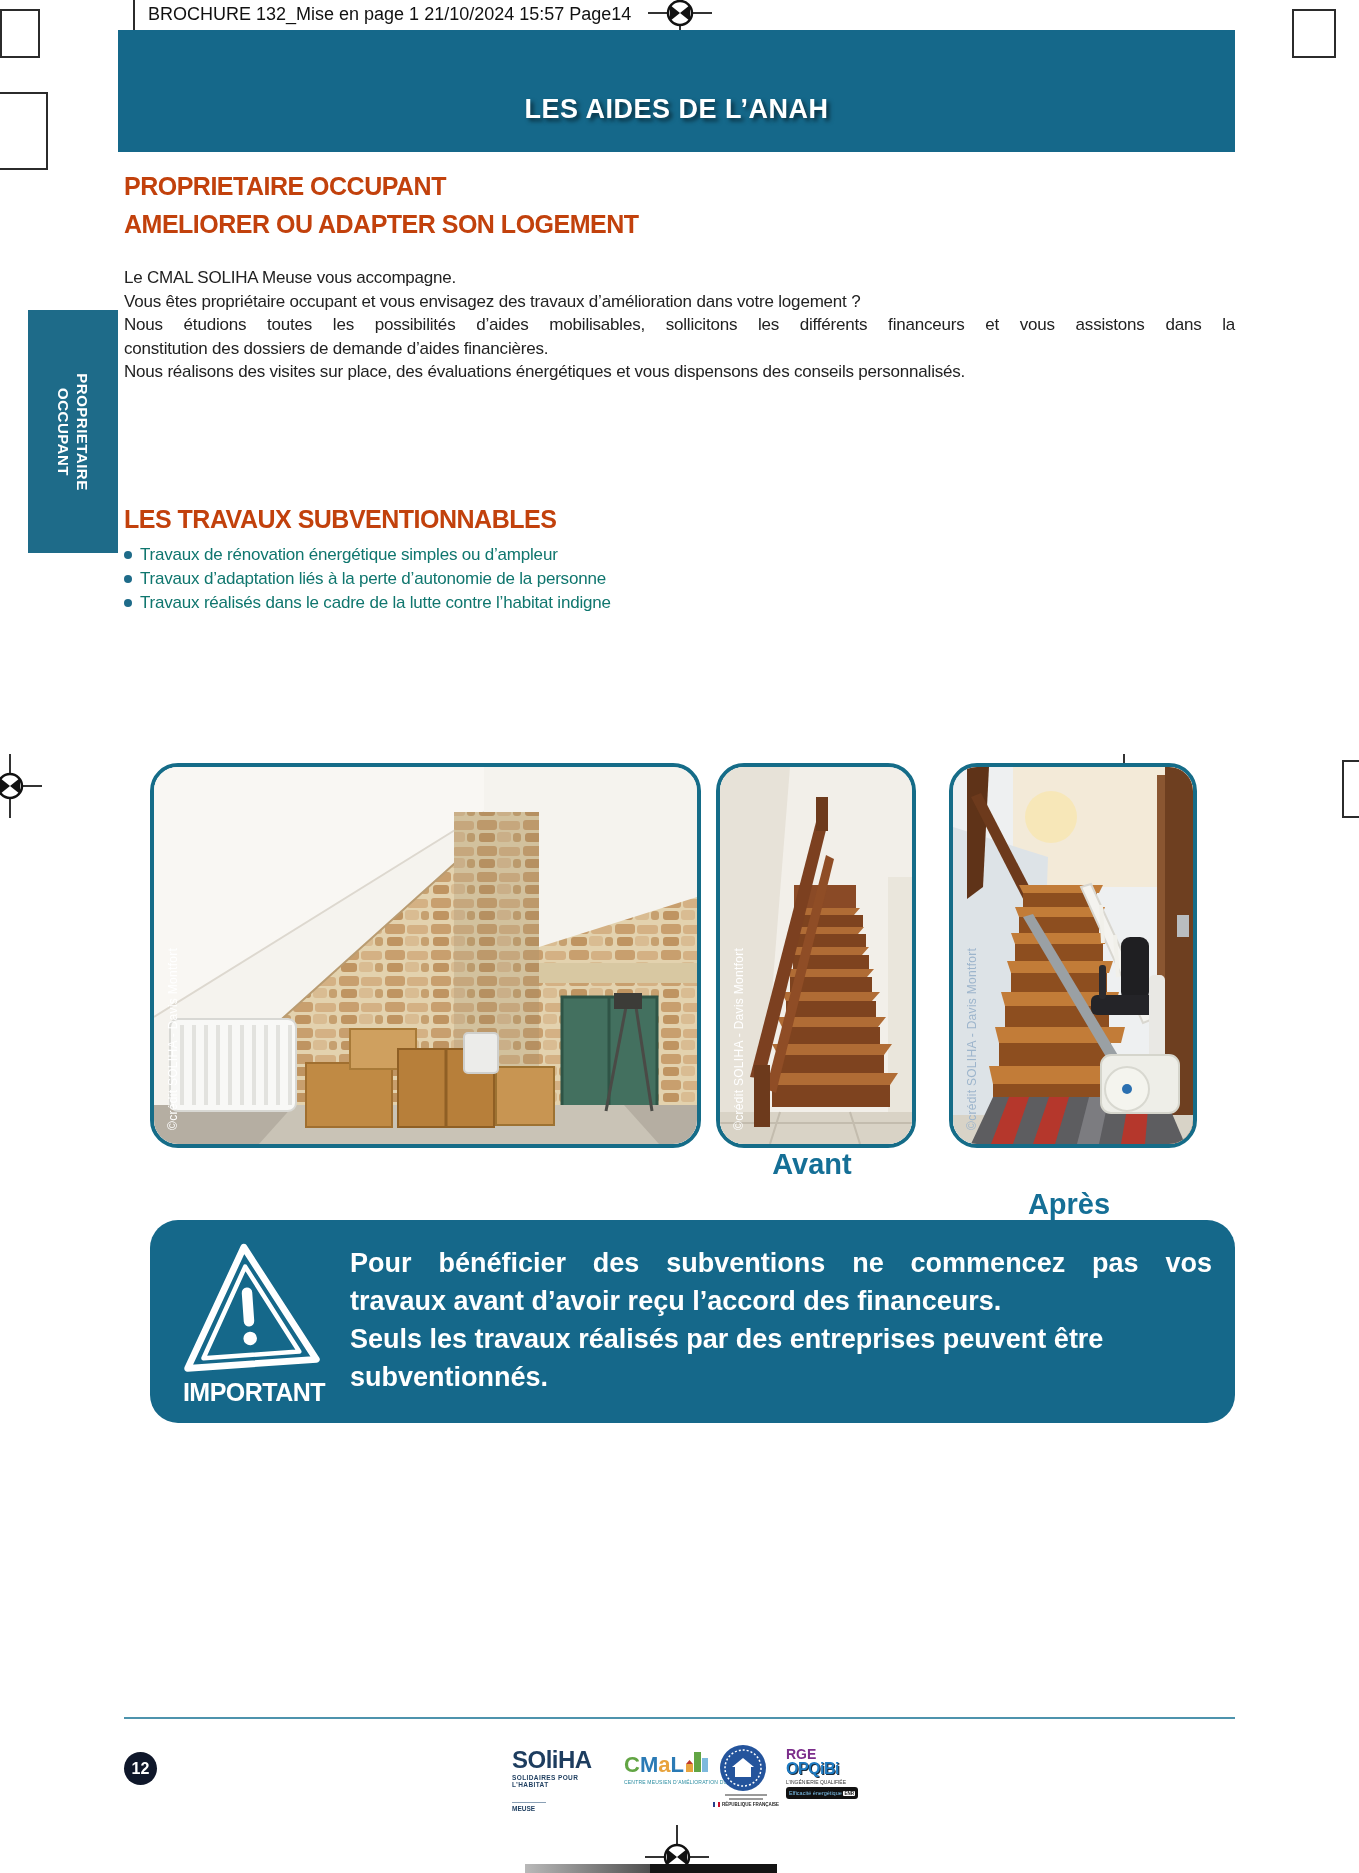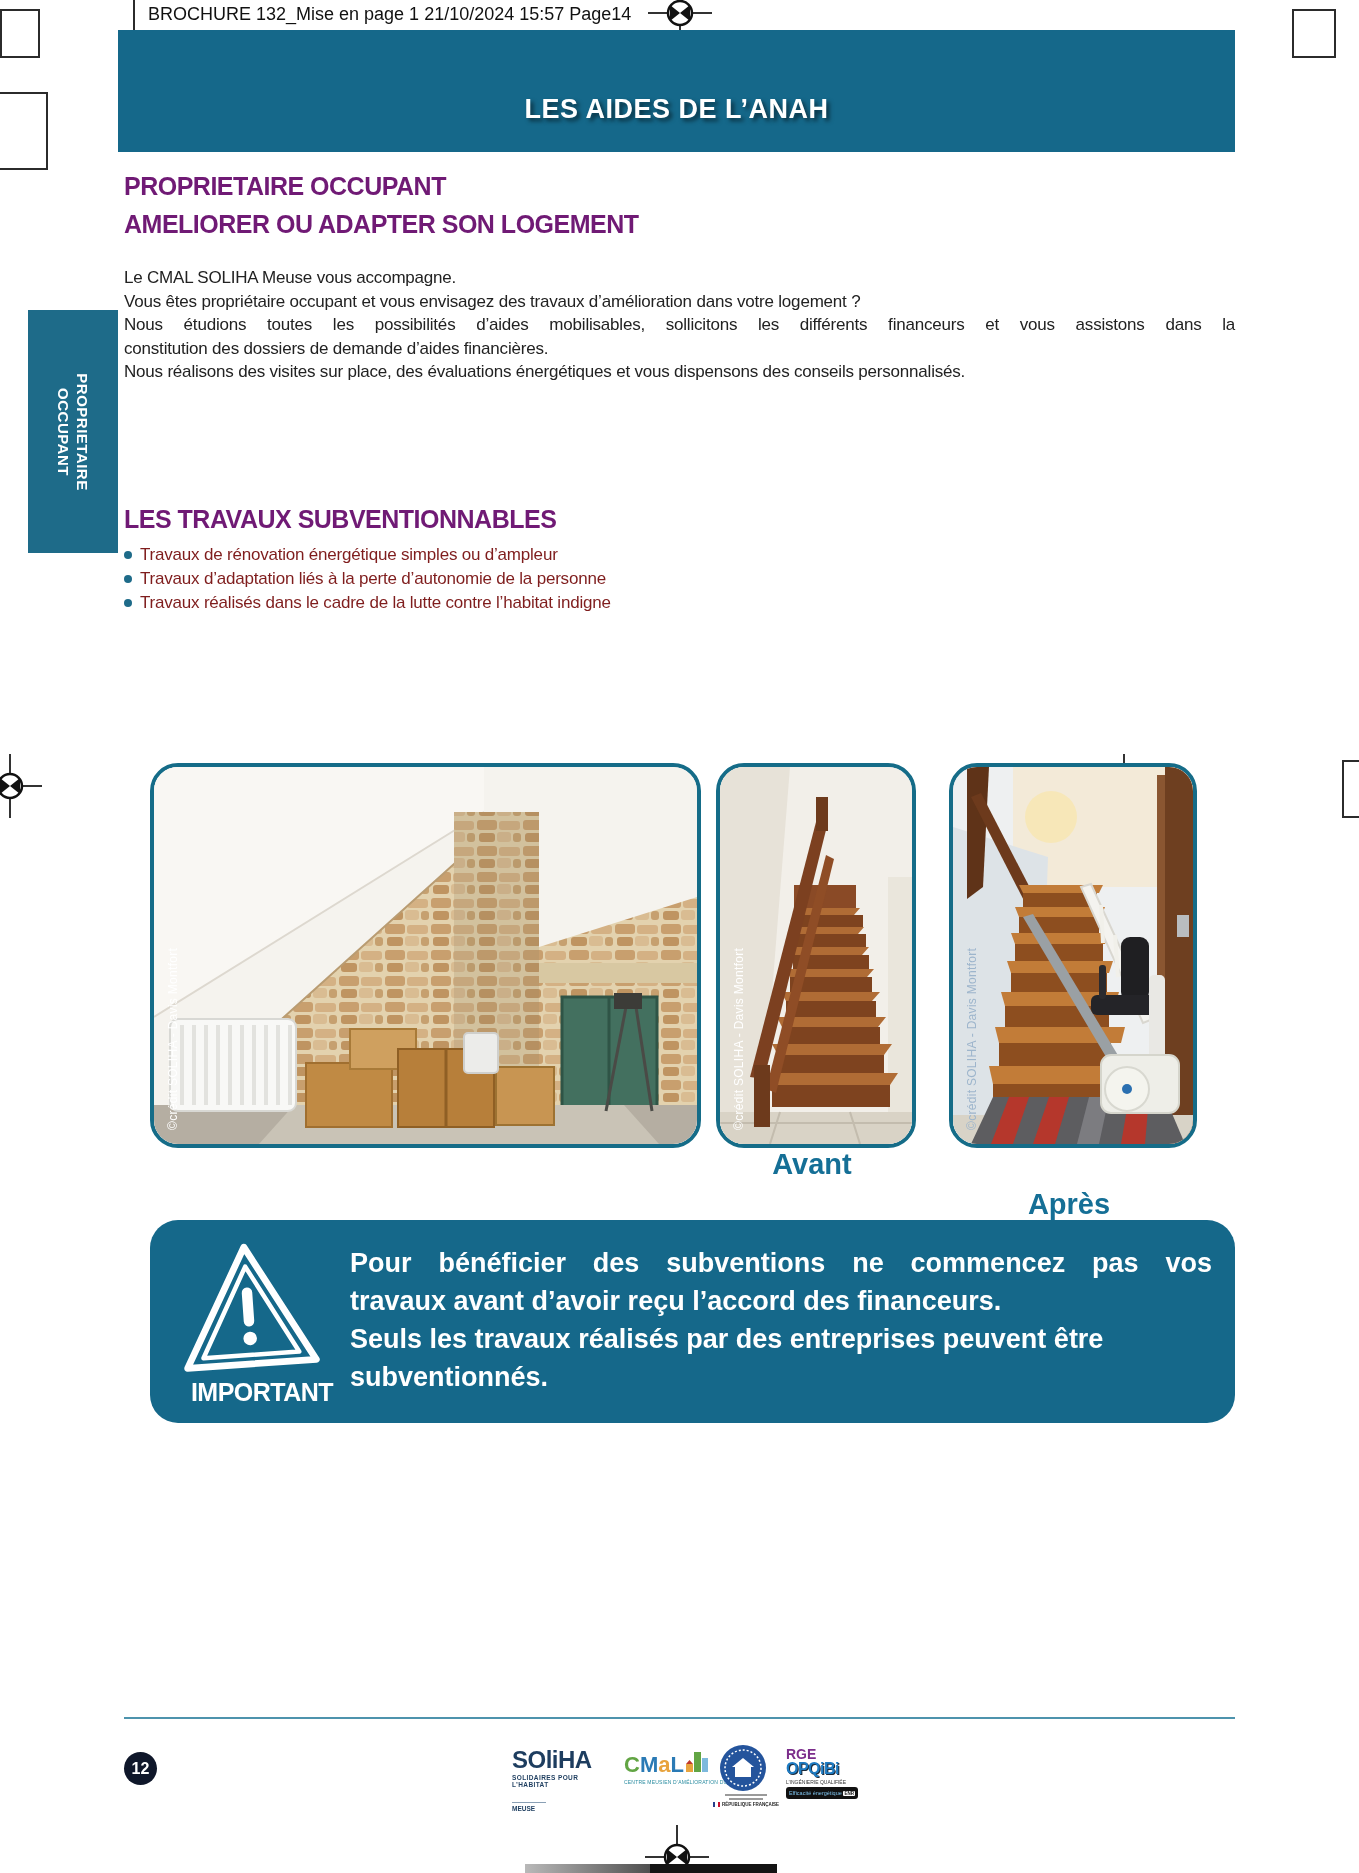--- a/index.html
+++ b/index.html
@@ -16,42 +16,42 @@
   .banner{position:absolute;left:118px;top:30px;width:1117px;height:122px;background:#15688a;}
   .banner-title{position:absolute;left:0;right:0;top:64px;text-align:center;color:#ffffff;
     font-size:27px;font-weight:bold;letter-spacing:0.5px;text-shadow:3px 3px 4px rgba(0,0,0,0.55);}
 
   
   .side-tab{position:absolute;left:28px;top:310px;width:90px;height:243px;background:#1e6b89;}
   .side-tab-inner{position:absolute;top:50%;left:50%;transform:translate(-50%,-50%) rotate(90deg);
     width:243px;text-align:center;color:#fff;font-weight:bold;font-size:15px;line-height:19px;letter-spacing:0.5px;}
 
   
-  .h-teal{position:absolute;left:124px;color:#701a75;font-size:25px;font-weight:bold;letter-spacing:-0.5px;white-space:nowrap;}
+  .h-teal{position:absolute;left:124px;color:#c2410c;font-size:25px;font-weight:bold;letter-spacing:-0.5px;white-space:nowrap;}
   .body-block{position:absolute;left:124px;width:1111px;font-size:17px;letter-spacing:-0.2px;color:#222;}
   .body-block div{line-height:23.5px;white-space:nowrap;}
   .body-block div.j{white-space:normal;text-align:justify;text-align-last:justify;}
   .bullets{position:absolute;left:124px;width:1111px;}
   .bullet-row{display:flex;align-items:center;height:24px;}
   .bullet-dot{width:8px;height:8px;border-radius:50%;background:#1e6b89;margin-right:8px;flex:0 0 auto;}
-  .bullet-text{font-size:17px;letter-spacing:-0.2px;color:#7f1d1d;}
+  .bullet-text{font-size:17px;letter-spacing:-0.2px;color:#0f766e;}
 
   
   .photo{position:absolute;border:4px solid #156c88;border-radius:28px;overflow:hidden;background:#eee;}
   .photo svg{display:block;}
   .credit{position:absolute;left:26px;bottom:14px;transform:rotate(-90deg);transform-origin:left bottom;
     white-space:nowrap;font-size:12px;letter-spacing:0.3px;}
   .credit.white{color:#ffffff;}
   .credit.blue{color:#9db5cc;}
   .photo-label{position:absolute;color:#156f96;font-weight:bold;font-size:29px;text-align:center;}
 
   
   .imp-box{position:absolute;left:150px;top:1220px;width:1085px;height:203px;background:#15688a;border-radius:28px;}
   .imp-icon{position:absolute;left:22px;top:18px;width:152px;height:138px;transform:rotate(-4deg);}
-  .imp-label{position:absolute;left:32px;top:158px;width:160px;text-align:center;color:#fff;font-weight:bold;
+  .imp-label{position:absolute;left:24px;top:158px;width:160px;text-align:center;color:#fff;font-weight:bold;
     font-size:25px;letter-spacing:-0.5px;}
   .imp-text{position:absolute;left:200px;top:24px;width:862px;color:#fff;font-weight:bold;font-size:27px;}
   .imp-text div{line-height:38px;white-space:nowrap;}
   .imp-text div.j{white-space:normal;text-align:justify;text-align-last:justify;}
 
   
   .footer-rule{position:absolute;left:124px;top:1717px;width:1111px;height:2px;background:#4d93ad;}
   .page-circle{position:absolute;left:124px;top:1752px;width:33px;height:33px;border-radius:50%;background:#0f172a;
     color:#fff;font-weight:bold;font-size:16px;display:flex;align-items:center;justify-content:center;}
   .logo{position:absolute;}

